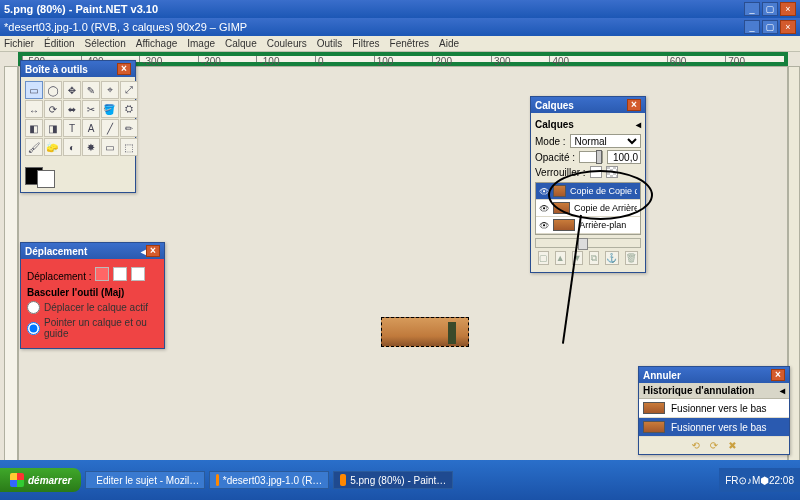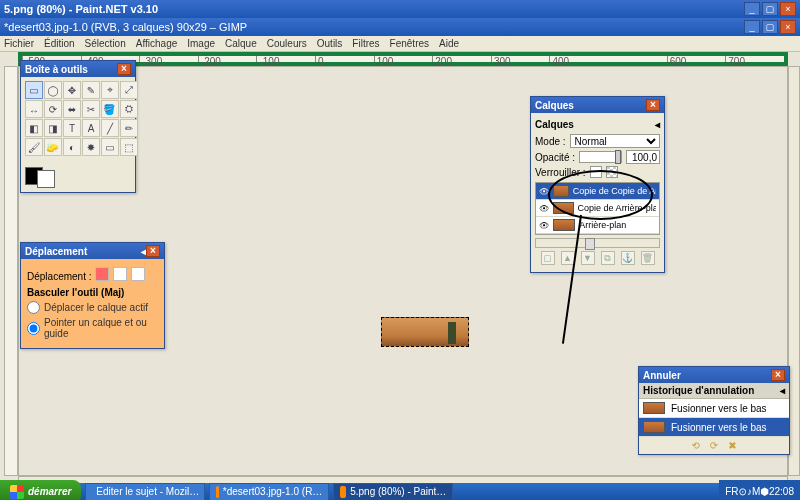--- a/index.html
+++ b/index.html
@@ -36,27 +36,27 @@
 
   .toolbox { top:60px; left:20px; width:116px; }
   .tool-grid { display:grid; grid-template-columns:repeat(6,18px); gap:1px; padding:4px; background:#ece9d8; }
   .tool { width:18px; height:18px; border:1px solid #c8c4b4; background:#f4f2e8; display:flex; align-items:center; justify-content:center; cursor:pointer; color:#445; }
   .tool.sel { background:#cfe2ff; border-color:#6a90c8; }
   .swatch-row { padding:4px; display:flex; align-items:center; gap:4px; }
   .swatch-fg { width:18px; height:18px; background:#000; border:1px solid #666; }
   .swatch-bg { width:18px; height:18px; background:#fff; border:1px solid #666; margin-left:-10px; margin-top:6px; }
 
   .tool-opts { top:242px; left:20px; width:145px; }
-  .opts-body { padding:6px; background:#fdba74; }
+  .opts-body { padding:6px; background:#ef4444; }
   .opts-body label { display:flex; align-items:center; gap:4px; margin:3px 0; color:#333; }
   .mini-icons { display:flex; gap:4px; margin-bottom:4px; }
   .mini-icons span { width:14px;height:14px;border:1px solid #bbb;background:#fff;}
   .group-title{font-weight:bold;margin-bottom:2px;}
 
-  .layers-panel { top:96px; left:530px; width:135px; }
+  .layers-panel { top:96px; left:530px; width:116px; }
   .layers-body { background:#ece9d8; padding:4px; }
   .layers-body .sub{ font-weight:bold; padding:2px 0; }
   .row { display:flex; align-items:center; gap:4px; margin:2px 0; }
   .row select, .row input[type=text]{ flex:1; border:1px solid #9a9a8a; font-size:10px; height:14px; background:#fff; }
   .spin { width:34px; height:14px; border:1px solid #9a9a8a; font-size:10px; text-align:right; background:#fff; padding-right:2px; }
   .lock-box { width:12px;height:12px;border:1px solid #999;background:#fff;}
   .layer-list { border:1px solid #a0a090; background:#fff; margin-top:4px; }
   .layer-item { display:flex; align-items:center; gap:4px; padding:2px 3px; border-bottom:1px solid #dcd8c8; cursor:pointer; }
   .layer-item.sel { background:#2a5ab0; color:#fff; }
   .thumb { width:22px; height:12px; background:linear-gradient(#c97b3a,#a4582a); border:1px solid #555; }
@@ -73,21 +73,21 @@
   .history-item.sel{ background:#2a5ab0; color:#fff;}
   .hist-btns{display:flex;gap:10px;justify-content:center;padding:3px;}
   .hist-btns span{color:#caa040;}
 
   .canvas-img { position:absolute; top:250px; left:362px; width:88px; height:30px; border:1px dashed #000; background:linear-gradient(#d69a5a 0%,#c07a3c 65%,#8a5228 100%); }
   .sprite{position:absolute;right:12px;top:4px;width:8px;height:22px;background:#3a4a2a;}
 
   .annot-ellipse { position:absolute; top:170px; left:548px; width:105px; height:50px; border:2px solid #000; border-radius:50%; pointer-events:none; }
   .annot-line { position:absolute; top:215px; left:580px; width:2px; height:130px; background:#000; transform:rotate(8deg); transform-origin:top; pointer-events:none;}
 
-  .taskbar { position:absolute; bottom:0; left:0; right:0; height:17px; background:linear-gradient(#2a6fca,#1a52a8); display:flex; align-items:center; color:#fff; }
+  .taskbar { position:absolute; bottom:0; left:0; right:0; height:40px; background:linear-gradient(#2a6fca,#1a52a8); display:flex; align-items:center; color:#fff; }
   .start { background:linear-gradient(#3fa82a,#2a7a18); height:24px; display:flex; align-items:center; padding:0 10px; font-weight:bold; font-style:italic; border-radius:0 8px 8px 0; cursor:pointer; gap:4px; }
   .task-item { background:#3a7ad0; border:1px solid #2a5a9a; margin-left:4px; padding:2px 6px; height:18px; display:flex; align-items:center; gap:4px; cursor:pointer; max-width:120px; overflow:hidden; white-space:nowrap; }
   .task-item.active { background:#1f4a90; }
   .tray { margin-left:auto; display:flex; align-items:center; gap:0; background:#1f58aa; padding:0 6px; height:24px; }
   .tray span{font-size:10px;}
 </style>
 </head>
 <body>
 
 <div class="titlebar paintnet-bar">

